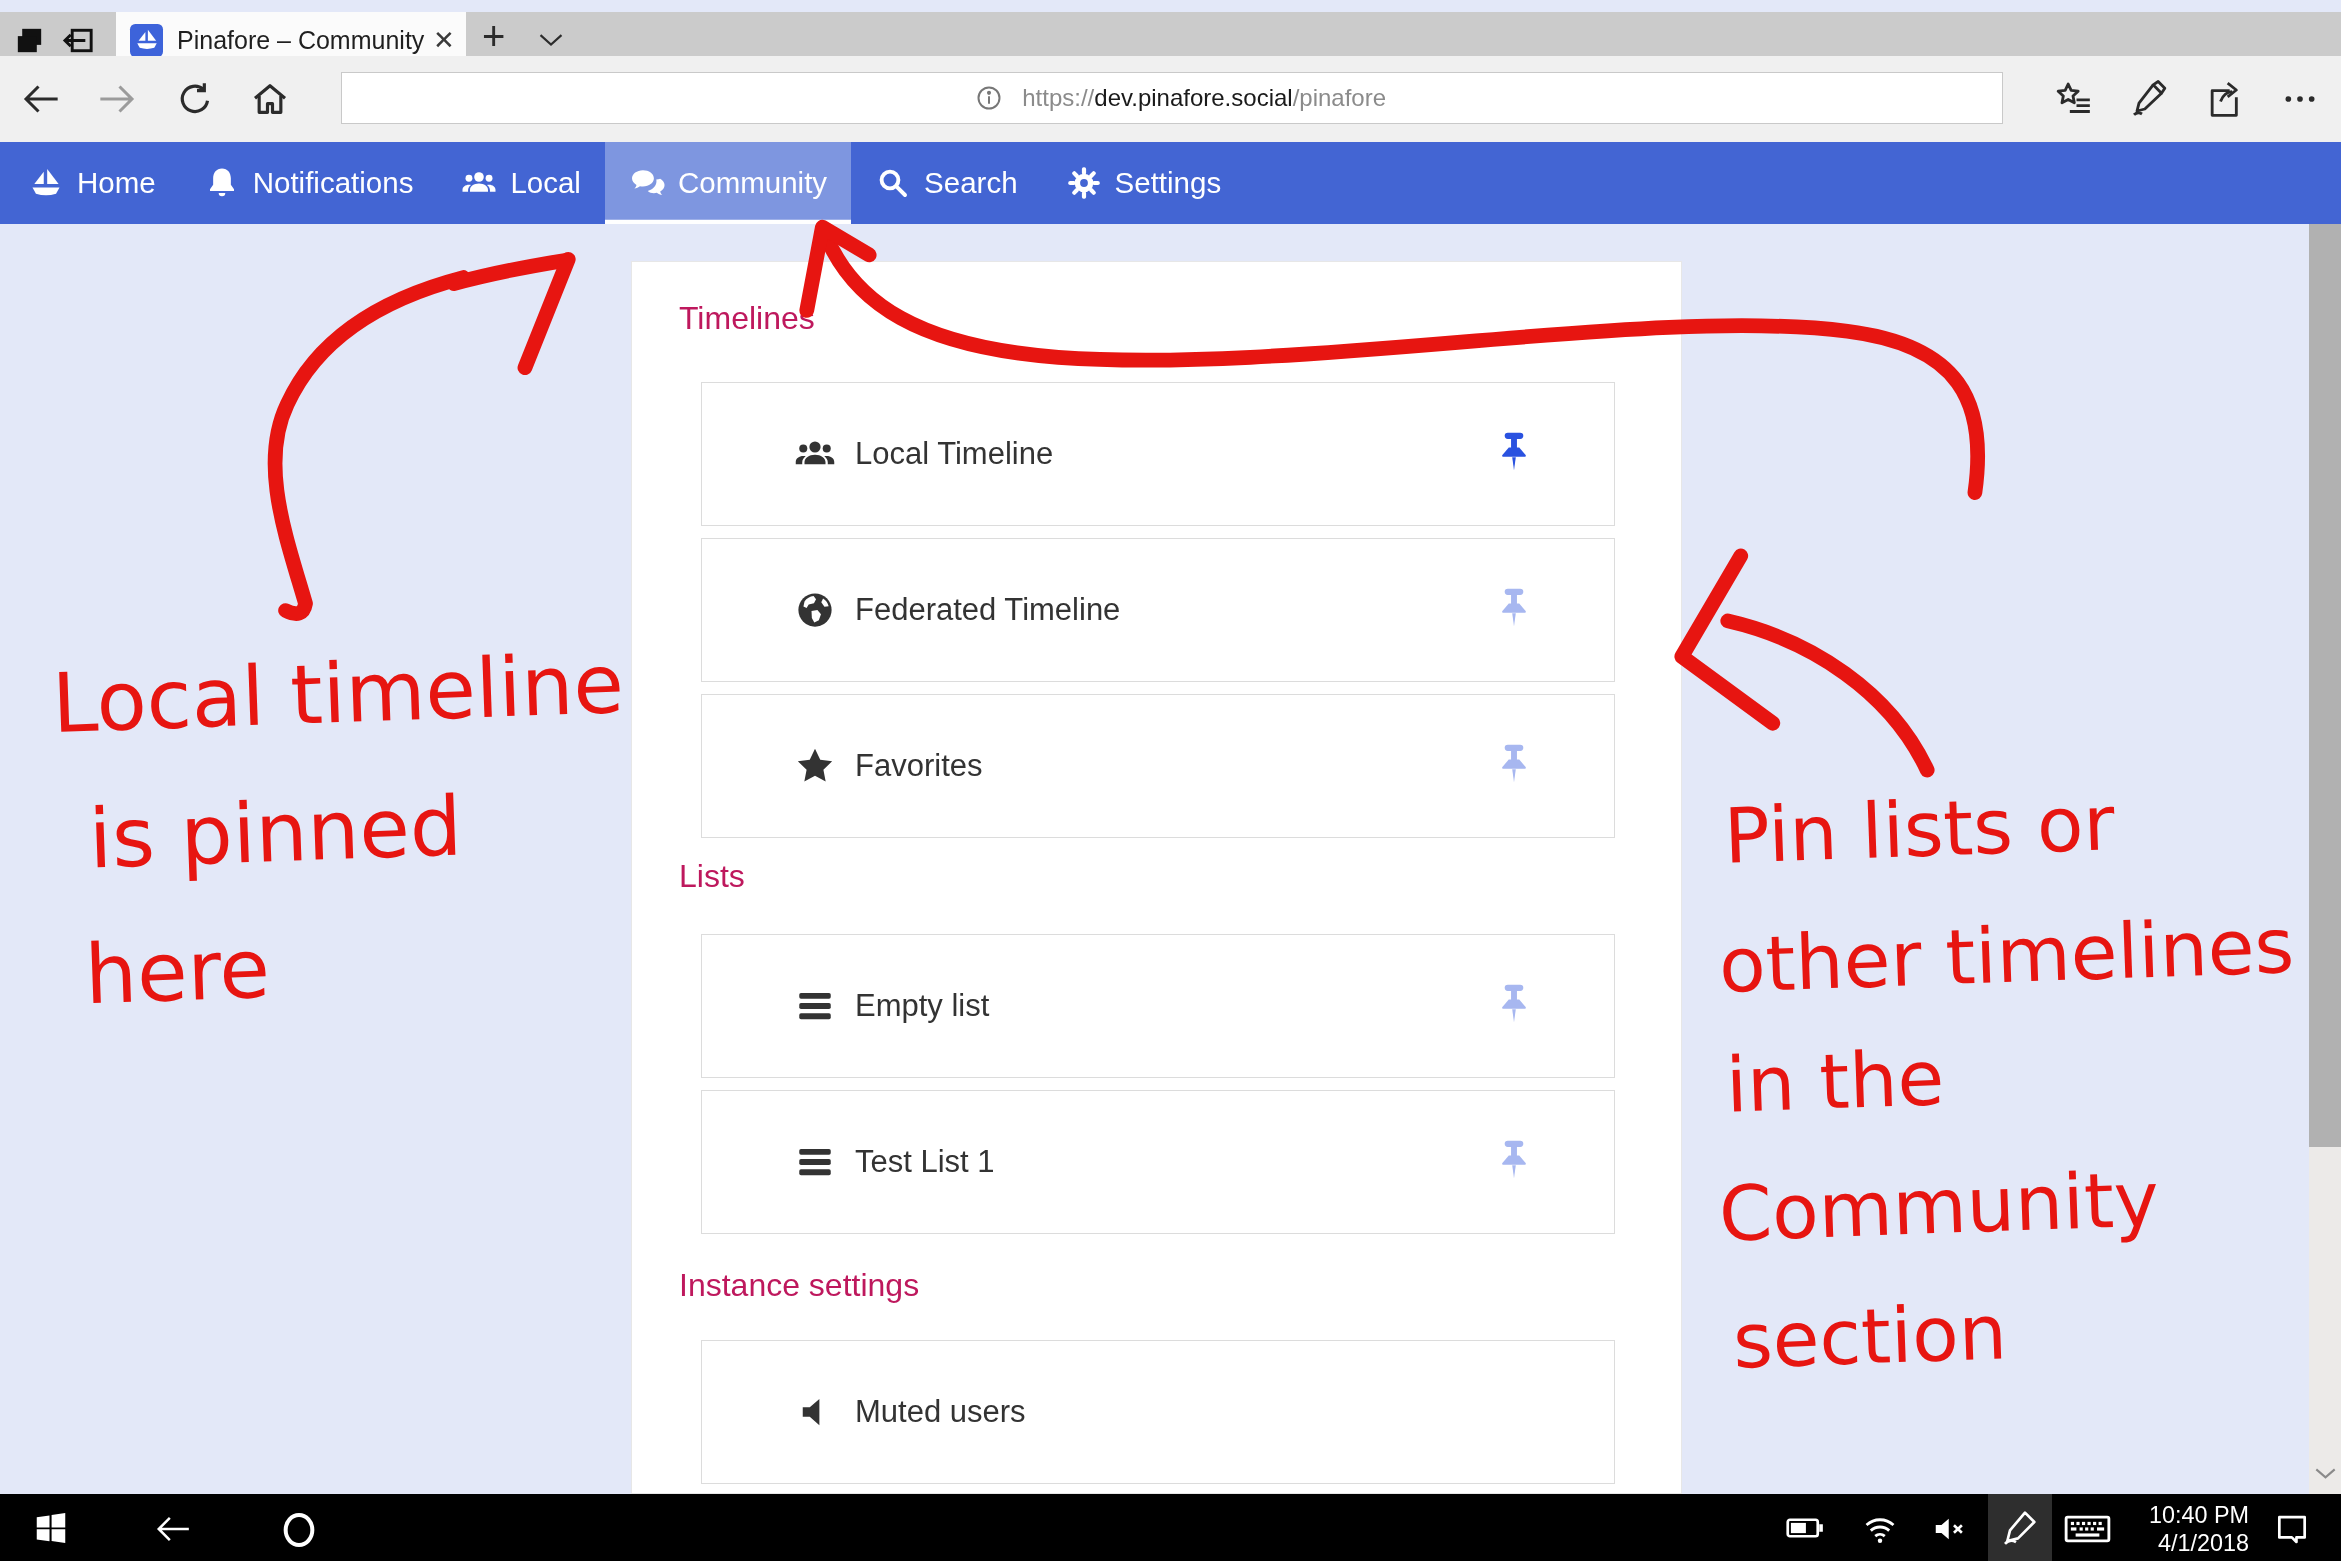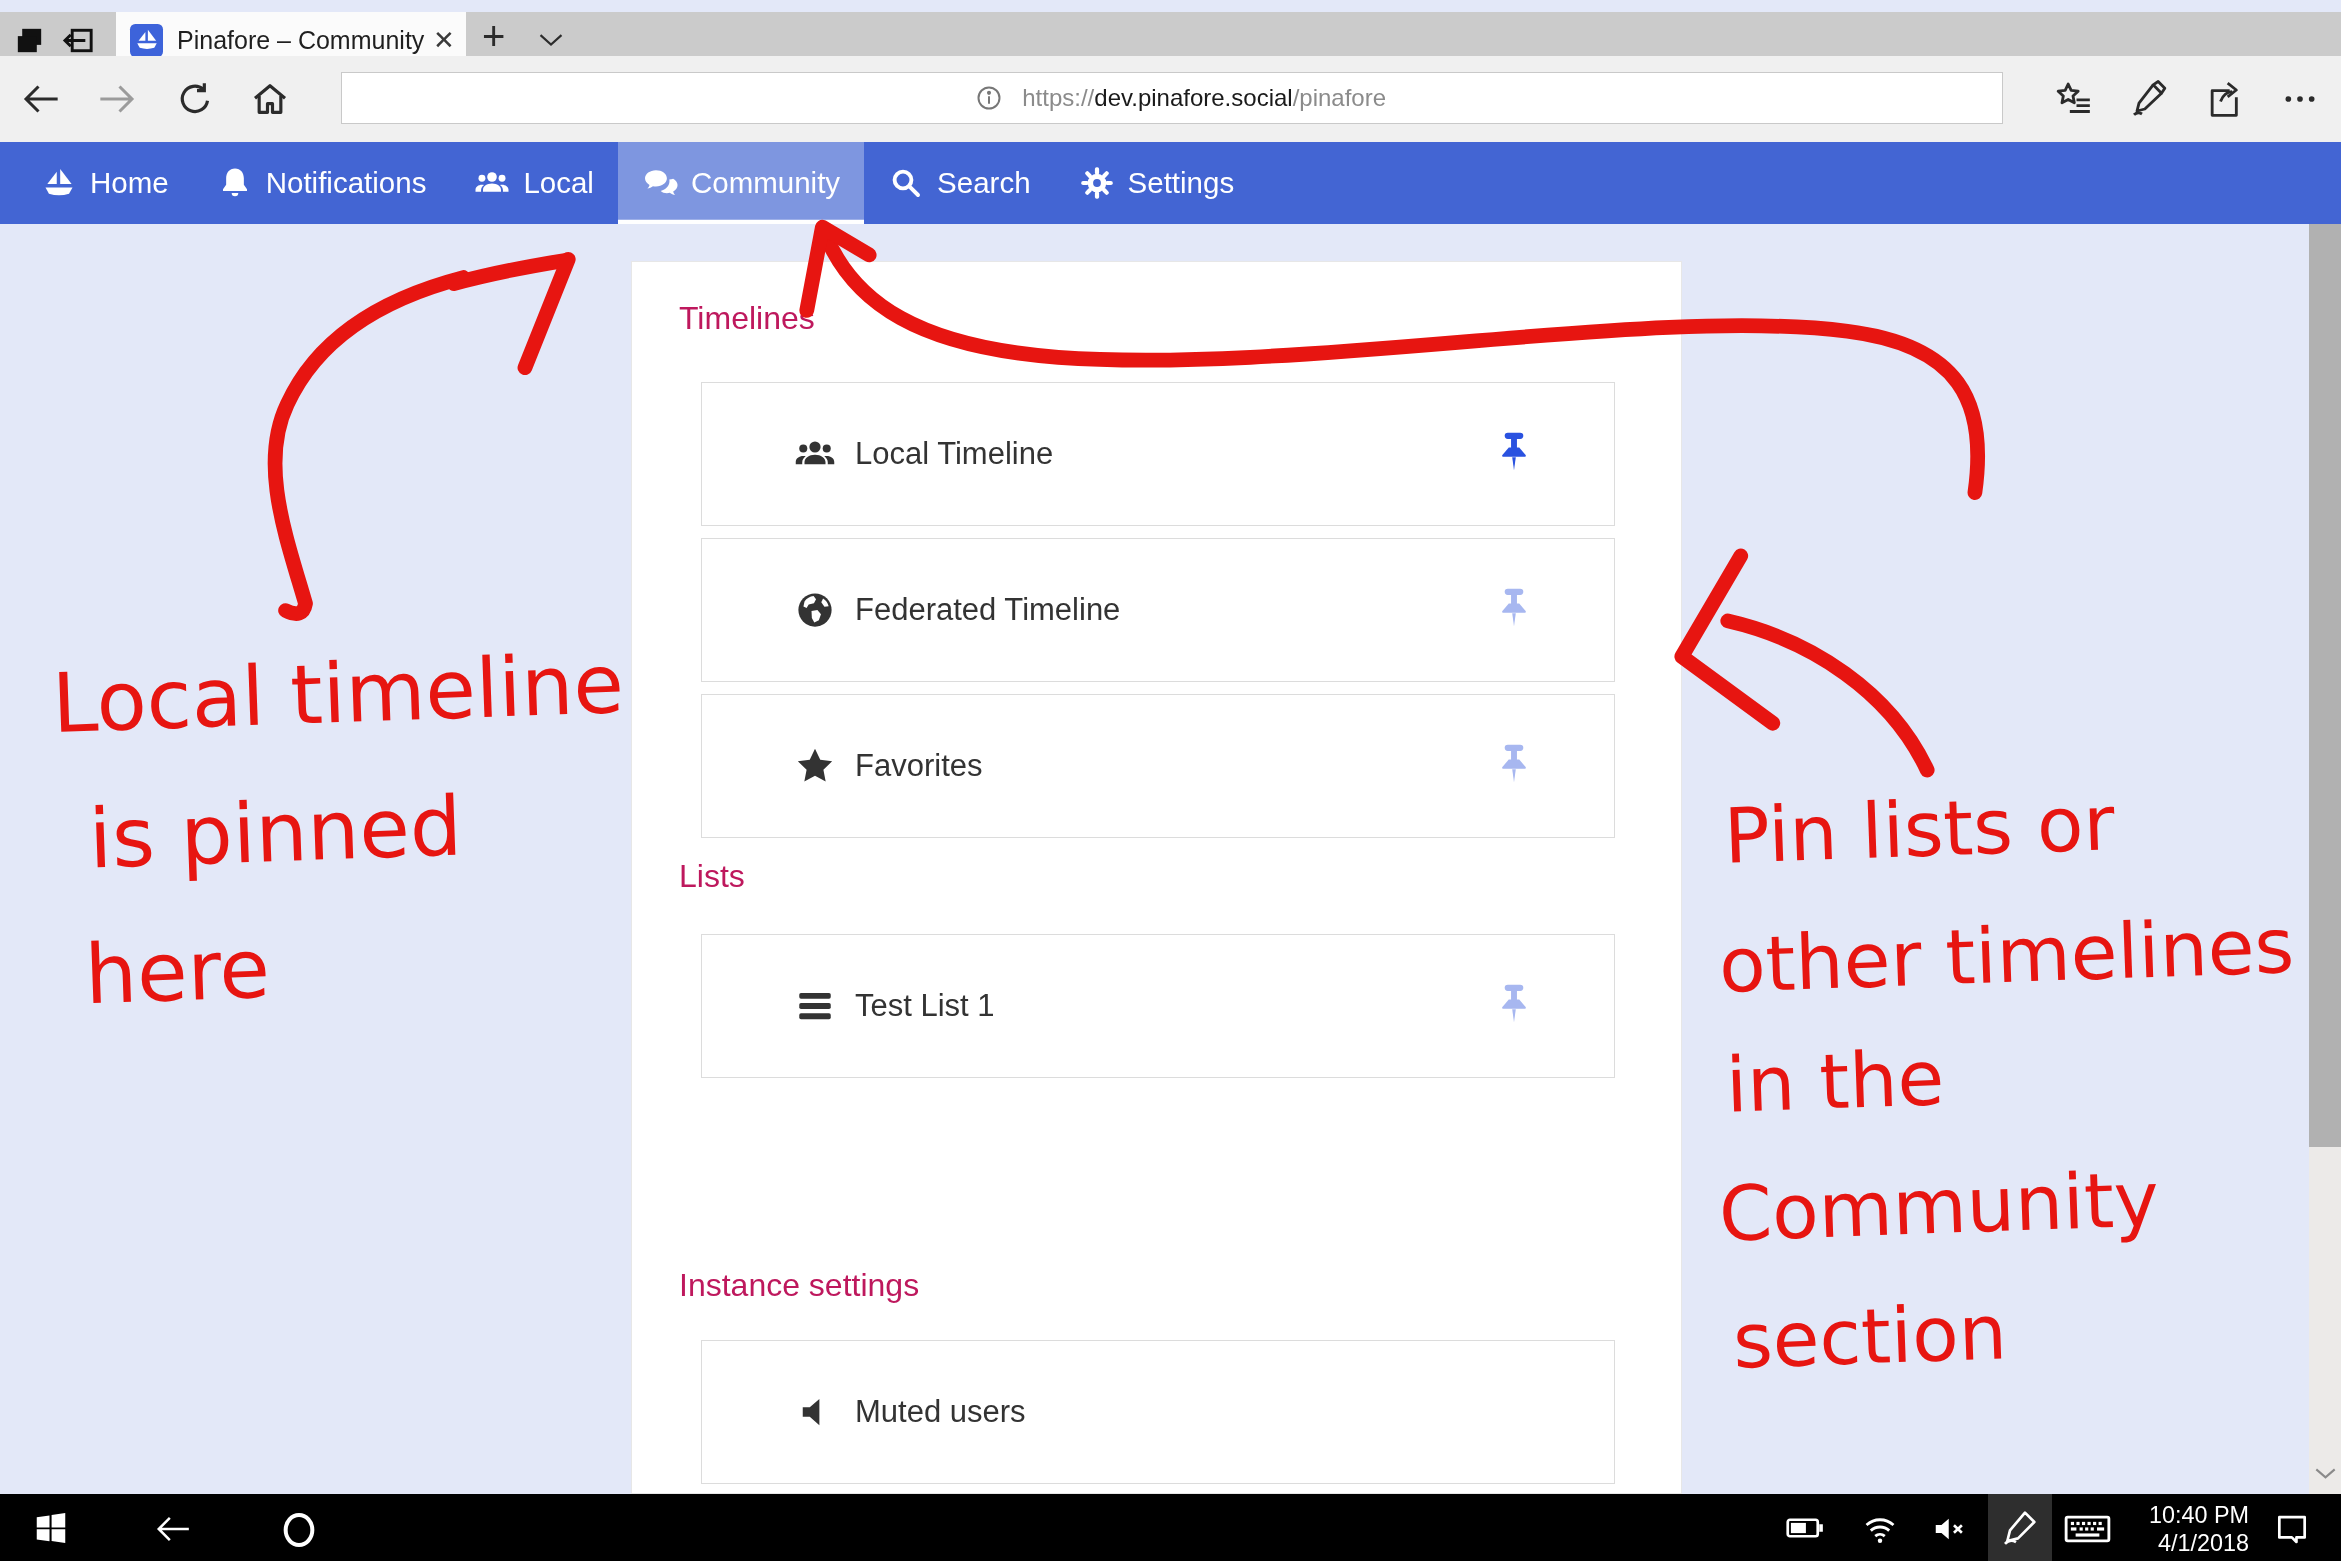--- a/index.html
+++ b/index.html
@@ -22,21 +22,21 @@
   .toolbar{position:absolute;left:0;top:56px;width:2342px;height:86px;background:#f0f0f0;}
   .tbtn{position:absolute;top:23.4px;width:40px;height:40px;color:#2b2b2b;}
   .urlbar{position:absolute;left:341px;top:15.6px;width:1662px;height:52px;background:#fff;
           border:0.9px solid #c9c9c9;box-sizing:border-box;display:flex;align-items:center;
           padding-left:17.3px;font-size:24px;white-space:nowrap;justify-content:center;}
   .url-dim{color:#8b8b8b;} .url-host{color:#1a1a1a;}
   .info-ic{width:28px;height:28px;color:#777;margin-right:19px;flex:0 0 auto;}
 
   
   .navbar{position:absolute;left:0;top:142px;width:2342px;height:82px;background:#4365d3;
-          display:flex;align-items:stretch;padding-left:17px;box-sizing:border-box;}
+          display:flex;align-items:stretch;padding-left:4px;box-sizing:border-box;}
   .nav-item{display:flex;align-items:center;gap:13px;padding:0 24px;color:#fff;font-size:29.5px;}
   .nav-item.active{background:#7e96e0;box-shadow:inset 0 -4.3px 0 #ffffff;}
   .nav-ic{width:36px;height:36px;flex:0 0 auto;}
 
   
   .pagearea{position:absolute;left:0;top:224px;width:2342px;height:1270px;background:#e3e8f8;overflow:hidden;}
   .card{position:absolute;left:631px;top:37px;width:1051px;height:1233px;background:#fff;
         border:0.9px solid #e7e7e7;box-sizing:border-box;overflow:hidden;}
   .sect-h{position:absolute;left:47px;font-size:32px;color:#be185d;}
   .rows{position:absolute;left:69px;width:914px;}
@@ -304,20 +304,38 @@
                 <rect x="10.2" y="4.5" width="3.6" height="7.5"></rect>
               <path d="M8.8 11h6.4l3.9 4.6c.35.45.05 1.1-.55 1.1H5.45c-.6 0-.9-.65-.55-1.1z"></path>
               <path d="M10.9 17h2.2L12 25z"></path>
               </svg>
           </span>
         </div>
       </div>
 
       <div class="sect-h" style="top:596px">Lists</div>
       <div class="rows" style="top:672px">
+        <div class="row">
+          <span class="row-ic">
+            <svg viewBox="0 0 24 24" width="42" height="42" fill="#333">
+              <rect x="3" y="4.5" width="18" height="3.4" rx="1"></rect>
+                <rect x="3" y="10.3" width="18" height="3.4" rx="1"></rect>
+                <rect x="3" y="16.1" width="18" height="3.4" rx="1"></rect>
+              </svg>
+          </span>
+          <span class="row-label">Empty list</span>
+          <span class="pin off">
+            <svg viewBox="0 0 24 30" width="40" height="49" fill="currentColor">
+              <rect x="6.3" y="2" width="11.4" height="3.8" rx="1.9"></rect>
+                <rect x="10.2" y="4.5" width="3.6" height="7.5"></rect>
+              <path d="M8.8 11h6.4l3.9 4.6c.35.45.05 1.1-.55 1.1H5.45c-.6 0-.9-.65-.55-1.1z"></path>
+              <path d="M10.9 17h2.2L12 25z"></path>
+              </svg>
+          </span>
+        </div>
         <div class="row">
           <span class="row-ic">
             <svg viewBox="0 0 24 24" width="42" height="42" fill="#333">
               <rect x="3" y="4.5" width="18" height="3.4" rx="1"></rect>
                 <rect x="3" y="10.3" width="18" height="3.4" rx="1"></rect>
                 <rect x="3" y="16.1" width="18" height="3.4" rx="1"></rect>
               </svg>
           </span>
           <span class="row-label">Test List 1</span>
           <span class="pin off">

